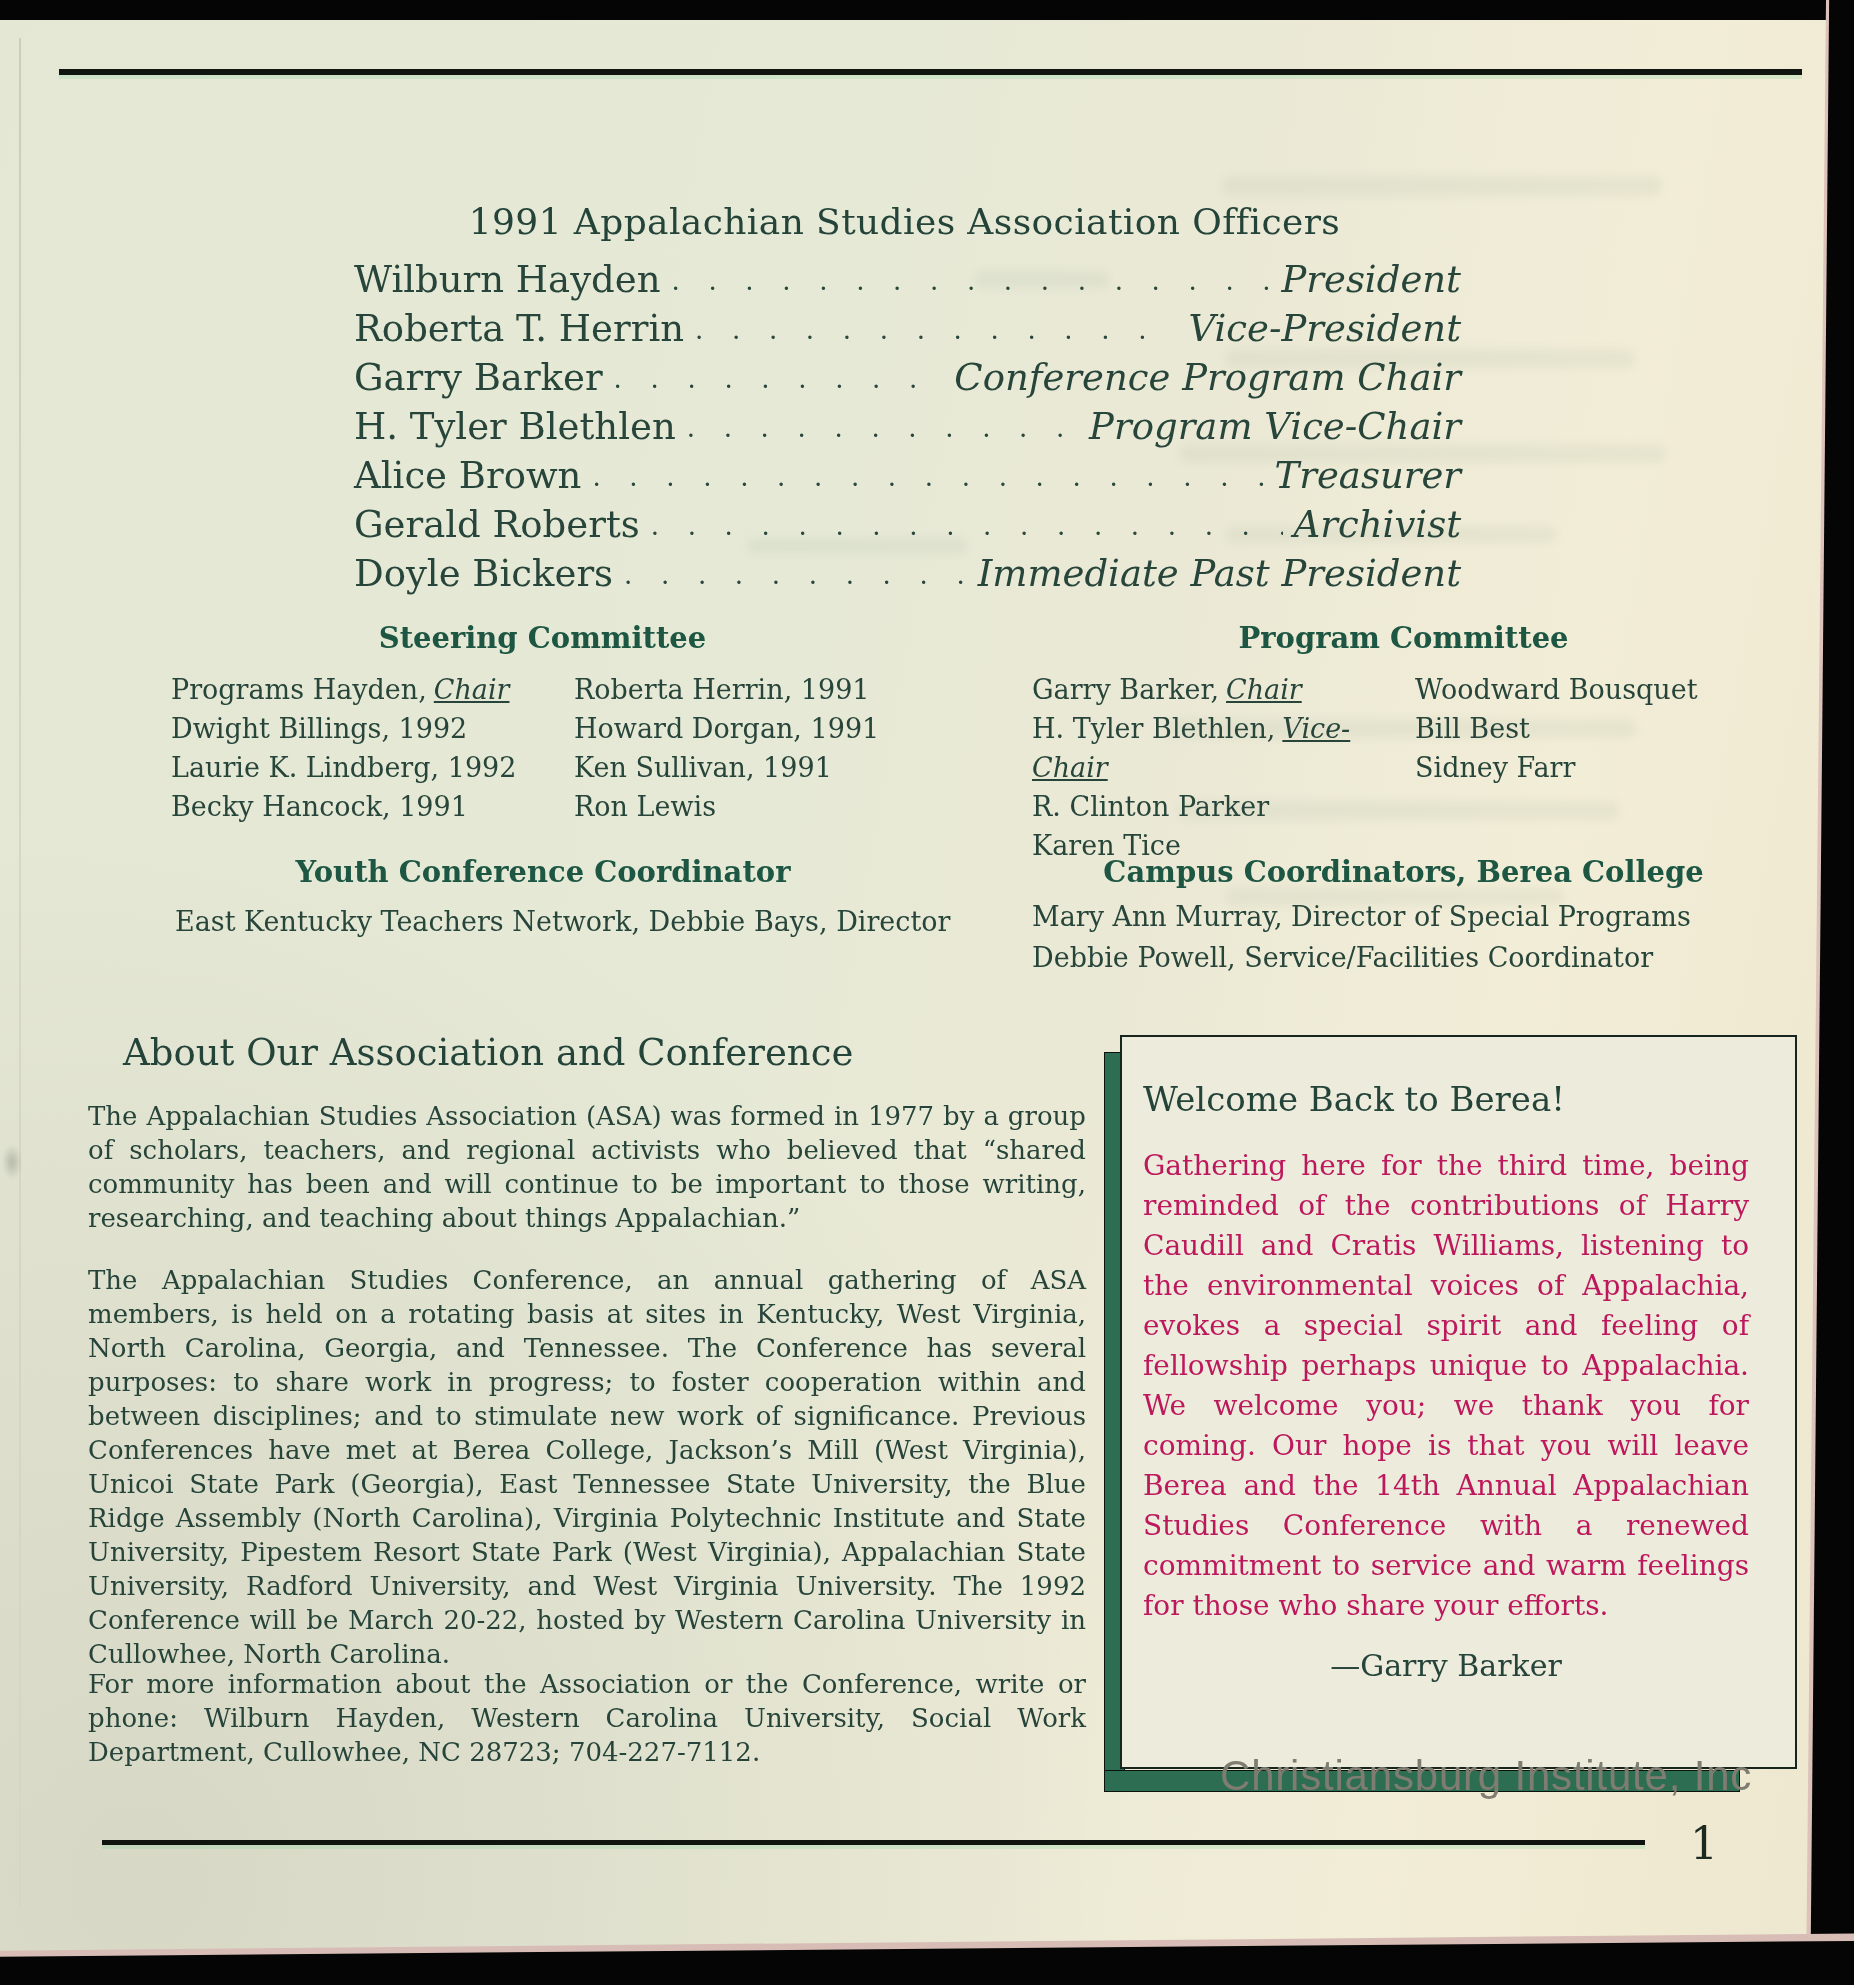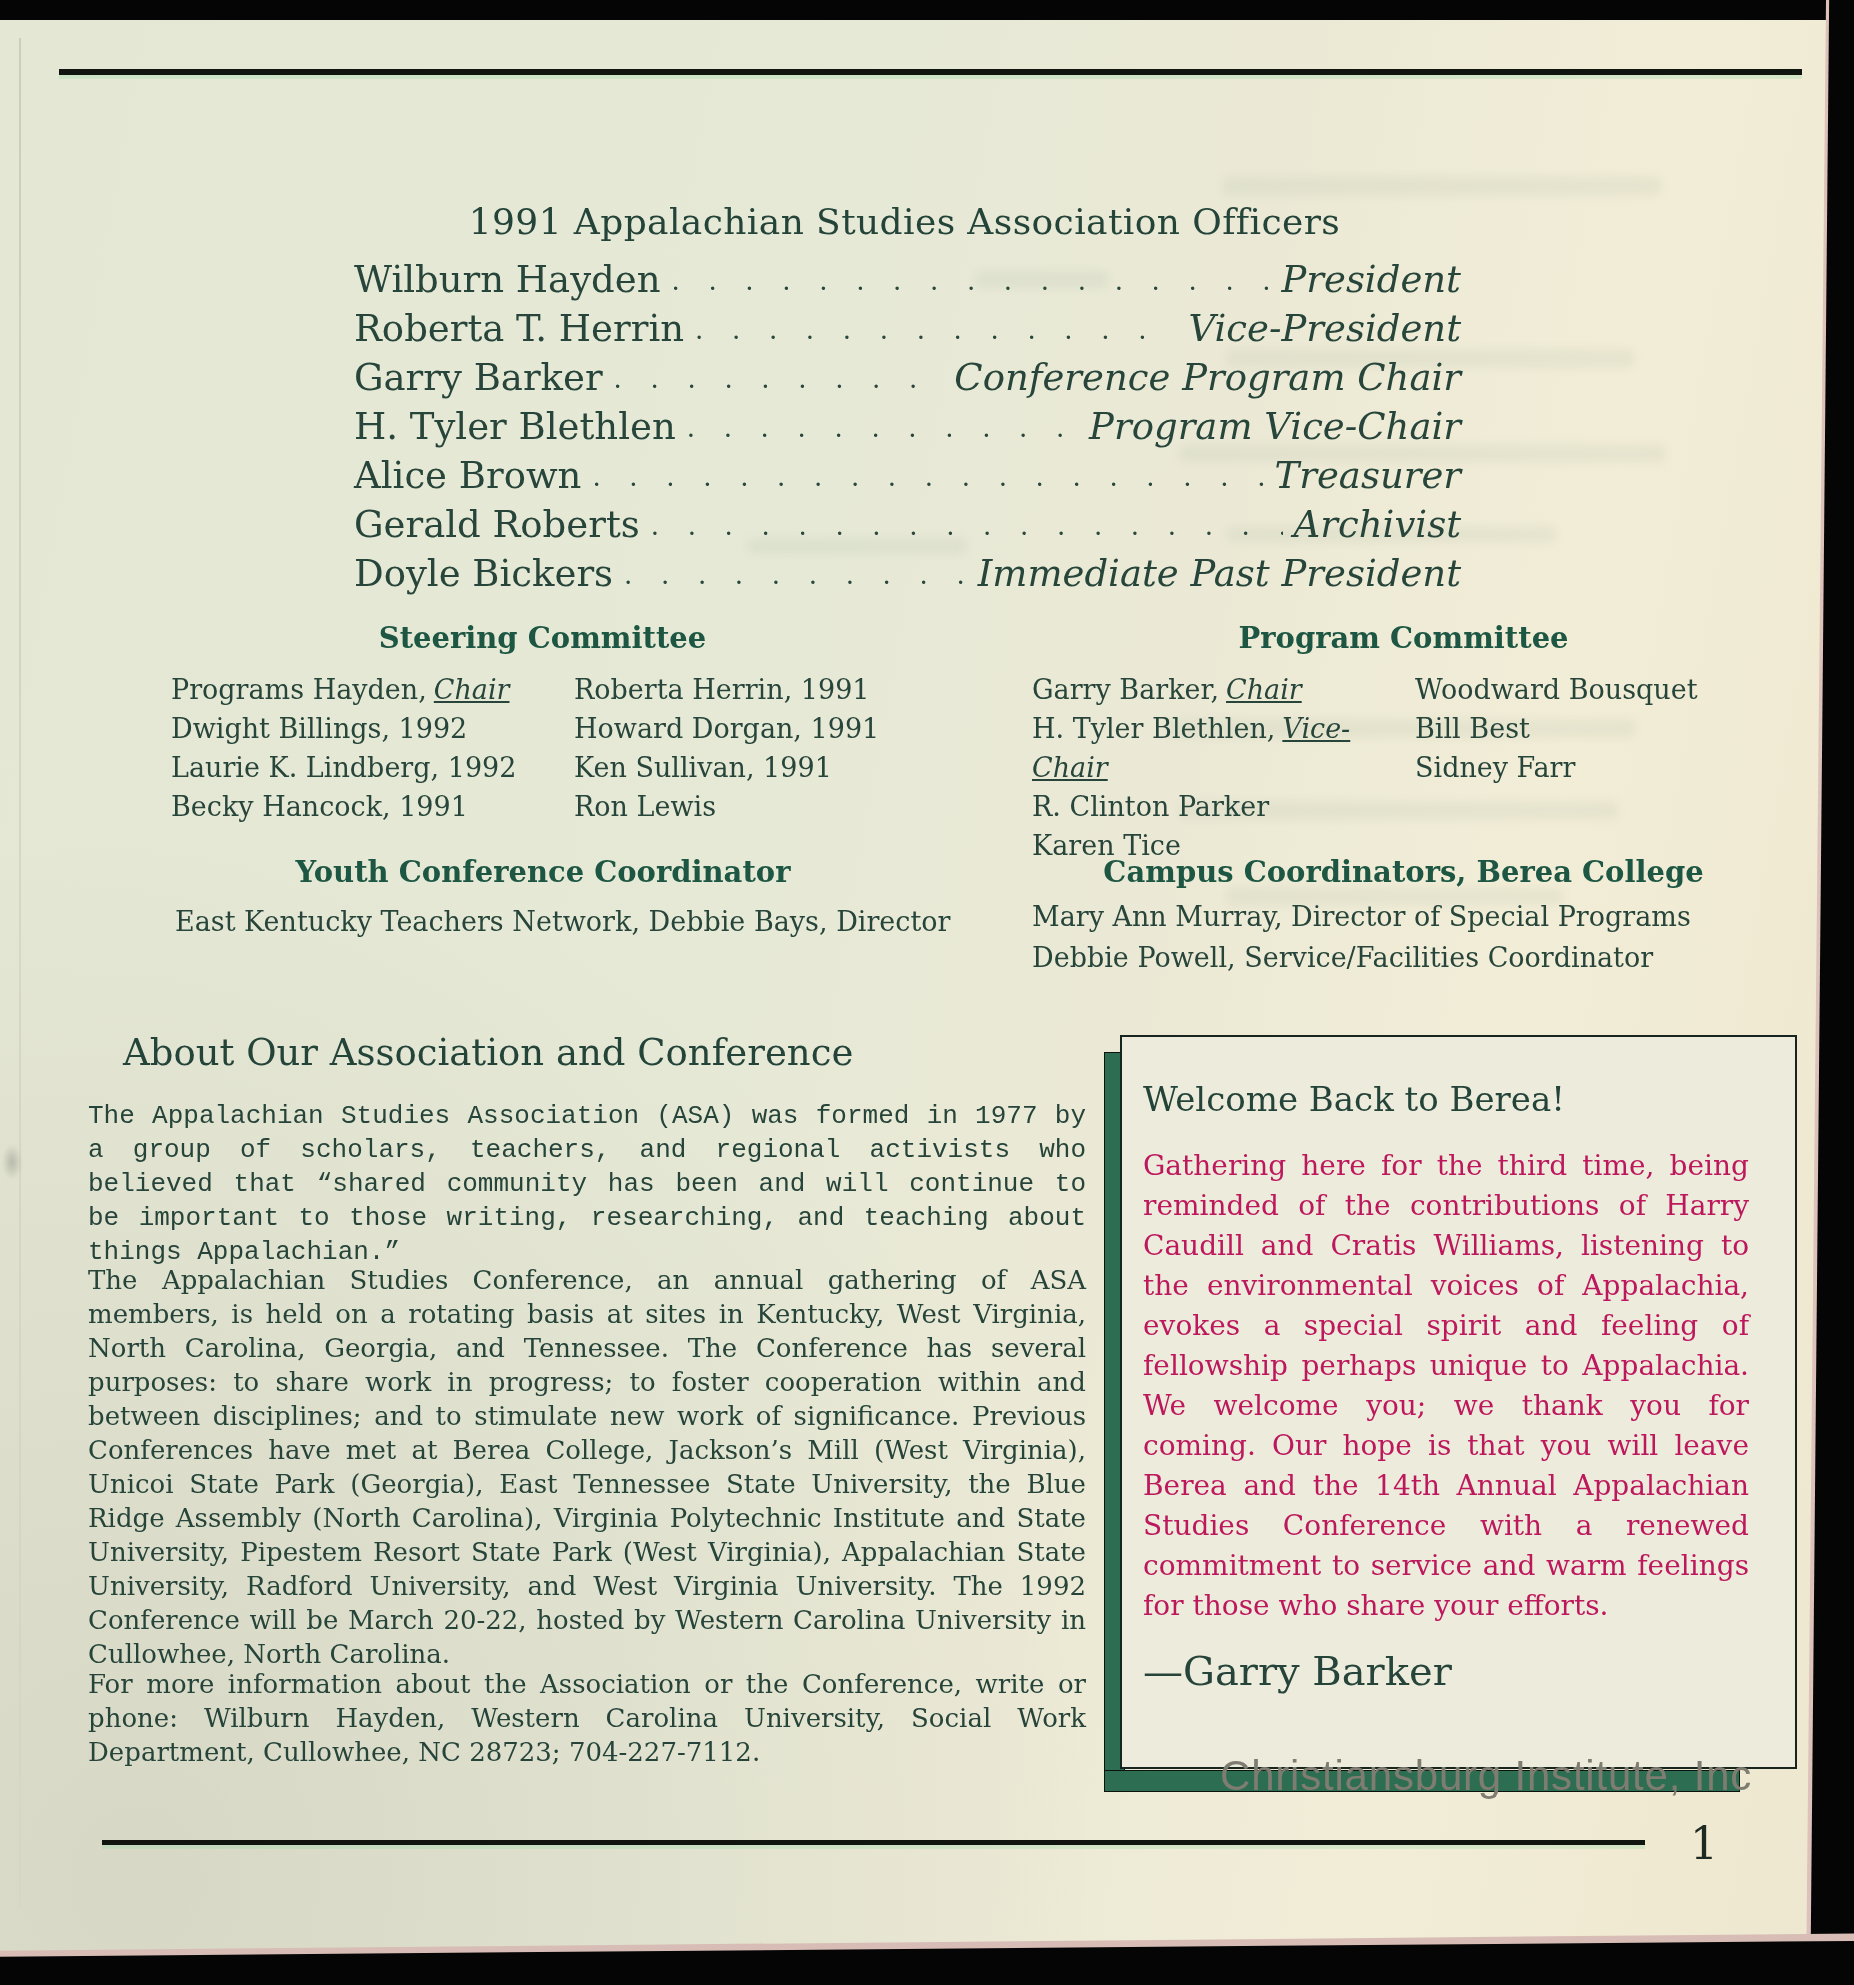--- a/index.html
+++ b/index.html
@@ -59,21 +59,21 @@
   .band{position:absolute;background:#2d6e52;border:1.6px solid #0c130f;}
   #band-left{left:1104px;top:1052px;width:19px;height:737px;}
   #band-bottom{left:1104px;top:1770px;width:634px;height:19.7px;}
   .panel{
     position:absolute;left:1120px;top:1035px;width:677px;height:734px;
     background:#ecebdc;border:2.4px solid #18251e;box-sizing:border-box;
     padding:42px 46px 0 21px;
   }
   .panel-title{font-size:34px;color:#24443a;}
   .panel-body{margin-top:27px;font-size:28px;line-height:40px;text-align:justify;color:#be185d;}
-  .panel-sig{margin-top:22px;text-align:left;font-size:40px;color:#26443a;}
+  .panel-sig{margin-top:22px;text-align:center;font-size:30px;color:#26443a;}
   
   .page-number{position:absolute;left:1690px;top:1818px;font-size:44px;color:#1c2a22;}
   .watermark{
     position:absolute;left:1220px;top:1752px;
     font-family:"Liberation Sans", sans-serif;font-size:42px;color:#7f7c71;letter-spacing:0.8px;
   }
   
   .edge{position:absolute;background:#050505;}
   #edge-top{left:0;top:0;width:1855px;height:20.4px;}
   #edge-right-hl{top:0;right:0;width:50px;height:1985px;background:#dcc2ba;
@@ -183,21 +183,21 @@
   </div>
 
   <div class="sec-head" style="left:189px;top:855px;width:708px;">Youth Conference Coordinator</div>
   <div class="plain-line" style="left:175px;top:906px;">East Kentucky Teachers Network, Debbie Bays, Director</div>
 
   <div class="sec-head" style="left:1038px;top:855px;width:731px;">Campus Coordinators, Berea College</div>
   <div class="plain-line" style="left:1032px;top:901px;">Mary Ann Murray, Director of Special Programs</div>
   <div class="plain-line" style="left:1032px;top:942px;">Debbie Powell, Service/Facilities Coordinator</div>
 
   <div class="about-head">About Our Association and Conference</div>
-  <div class="para" style="top:1099px;font-family:Liberation Mono, monospace;">The Appalachian Studies Association (ASA) was formed in 1977 by a group of scholars, teachers, and regional activists who believed that “shared community has been and will continue to be important to those writing, researching, and teaching about things Appalachian.”</div>
+  <div class="para" style="top:1099px;">The Appalachian Studies Association (ASA) was formed in 1977 by a group of scholars, teachers, and regional activists who believed that “shared community has been and will continue to be important to those writing, researching, and teaching about things Appalachian.”</div>
   <div class="para" style="top:1263px;">The Appalachian Studies Conference, an annual gathering of ASA members, is held on a rotating basis at sites in Kentucky, West Virginia, North Carolina, Georgia, and Tennessee. The Conference has several purposes: to share work in progress; to foster cooperation within and between disciplines; and to stimulate new work of significance. Previous Conferences have met at Berea College, Jackson’s Mill (West Virginia), Unicoi State Park (Georgia), East Tennessee State University, the Blue Ridge Assembly (North Carolina), Virginia Polytechnic Institute and State University, Pipestem Resort State Park (West Virginia), Appalachian State University, Radford University, and West Virginia University. The 1992 Conference will be March 20-22, hosted by Western Carolina University in Cullowhee, North Carolina.</div>
   <div class="para" style="top:1667px;">For more information about the Association or the Conference, write or phone: Wilburn Hayden, Western Carolina University, Social Work Department, Cullowhee, NC 28723; 704-227-7112.</div>
 
   <div id="band-left" class="band"></div>
   <div id="band-bottom" class="band"></div>
   <div class="panel">
     <div class="panel-title">Welcome Back to Berea!</div>
     <div class="panel-body">Gathering here for the third time, being reminded of the contributions of Harry Caudill and Cratis Williams, listening to the environmental voices of Appalachia, evokes a special spirit and feeling of fellowship perhaps unique to Appalachia. We welcome you; we thank you for coming. Our hope is that you will leave Berea and the 14th Annual Appalachian Studies Conference with a renewed commitment to service and warm feelings for those who share your efforts.</div>
     <div class="panel-sig">—Garry Barker</div>
   </div>

